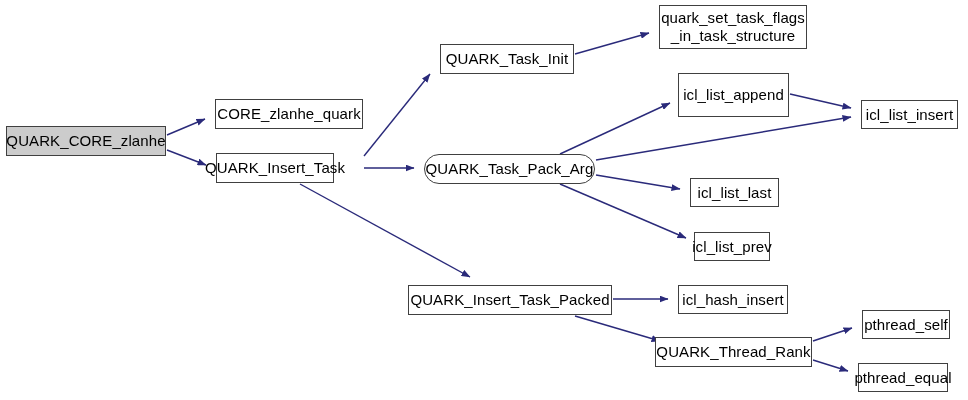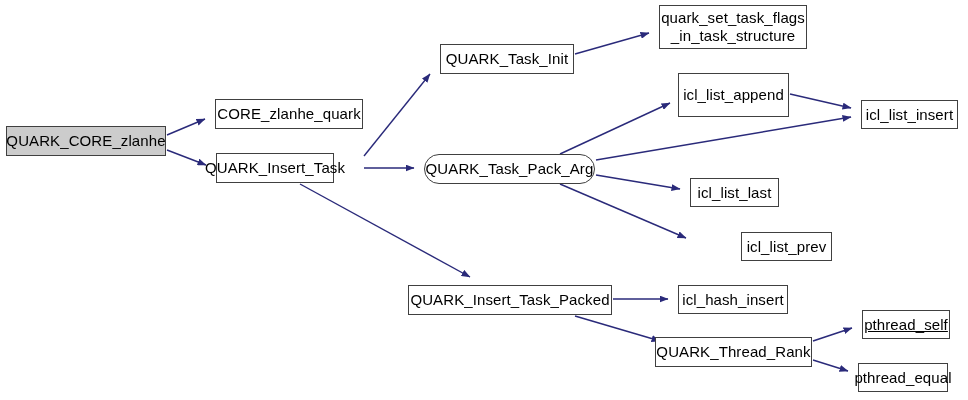--- a/index.html
+++ b/index.html
@@ -79,20 +79,20 @@
       <div class="node highlight" style="left: 6px; top: 126px; width: 160px; height: 30px; background: rgb(204, 204, 204); border-color: rgb(64, 64, 64);"><span class="node-label">QUARK_CORE_zlanhe</span></div>
       <div class="node" style="left: 215px; top: 99px; width: 148px; height: 30px; background: rgb(255, 255, 255); border-color: rgb(64, 64, 64);"><span class="node-label">CORE_zlanhe_quark</span></div>
       <div class="node" style="left: 216px; top: 153px; width: 118px; height: 30px; background: rgb(255, 255, 255); border-color: rgb(64, 64, 64);"><span class="node-label">QUARK_Insert_Task</span></div>
       <div class="node" style="left: 440px; top: 44px; width: 134px; height: 30px; background: rgb(255, 255, 255); border-color: rgb(64, 64, 64); align-items: center;"><span class="node-label">QUARK_Task_Init</span></div>
       <div class="node" style="left: 424px; top: 154px; width: 171px; height: 30px; background: rgb(255, 255, 255); border-color: rgb(64, 64, 64); border-radius: 15px;"><span class="node-label">QUARK_Task_Pack_Arg</span></div>
       <div class="node" style="left: 408px; top: 285px; width: 204px; height: 30px; background: rgb(255, 255, 255); border-color: rgb(64, 64, 64);"><span class="node-label">QUARK_Insert_Task_Packed</span></div>
       <div class="node" style="left: 659px; top: 5px; width: 148px; height: 44px; background: rgb(255, 255, 255); border-color: rgb(64, 64, 64);"><span class="node-label">quark_set_task_flags
 _in_task_structure</span></div>
       <div class="node" style="left: 678px; top: 73px; width: 111px; height: 44px; background: rgb(255, 255, 255); border-color: rgb(64, 64, 64);"><span class="node-label">icl_list_append</span></div>
       <div class="node" style="left: 690px; top: 178px; width: 89px; height: 29px; background: rgb(255, 255, 255); border-color: rgb(64, 64, 64);"><span class="node-label">icl_list_last</span></div>
-      <div class="node" style="left: 694px; top: 232px; width: 91px; height: 29px; background: rgb(255, 255, 255); border-color: rgb(64, 64, 64); margin-left: 47px;"><span class="node-label">icl_list_prev</span></div>
+      <div class="node" style="left: 694px; top: 232px; width: 76px; height: 29px; background: rgb(255, 255, 255); border-color: rgb(64, 64, 64);"><span class="node-label">icl_list_prev</span></div>
       <div class="node" style="left: 678px; top: 285px; width: 110px; height: 29px; background: rgb(255, 255, 255); border-color: rgb(64, 64, 64);"><span class="node-label">icl_hash_insert</span></div>
       <div class="node" style="left: 655px; top: 337px; width: 157px; height: 30px; background: rgb(255, 255, 255); border-color: rgb(64, 64, 64);"><span class="node-label">QUARK_Thread_Rank</span></div>
       <div class="node" style="left: 861px; top: 100px; width: 97px; height: 29px; background: rgb(255, 255, 255); border-color: rgb(64, 64, 64);"><span class="node-label">icl_list_insert</span></div>
-      <div class="node" style="left: 862px; top: 310px; width: 88px; height: 29px; background: rgb(255, 255, 255); border-color: rgb(64, 64, 64); text-decoration: underline;"><span class="node-label">pthread_self</span></div>
+      <div class="node" style="left: 862px; top: 310px; width: 88px; height: 29px; background: rgb(255, 255, 255); border-color: rgb(64, 64, 64);"><span class="node-label">pthread_self</span></div>
       <div class="node" style="left: 858px; top: 363px; width: 90px; height: 29px; background: rgb(255, 255, 255); border-color: rgb(64, 64, 64);"><span class="node-label">pthread_equal</span></div>
     </div>
 </div>
 
 </body></html>

